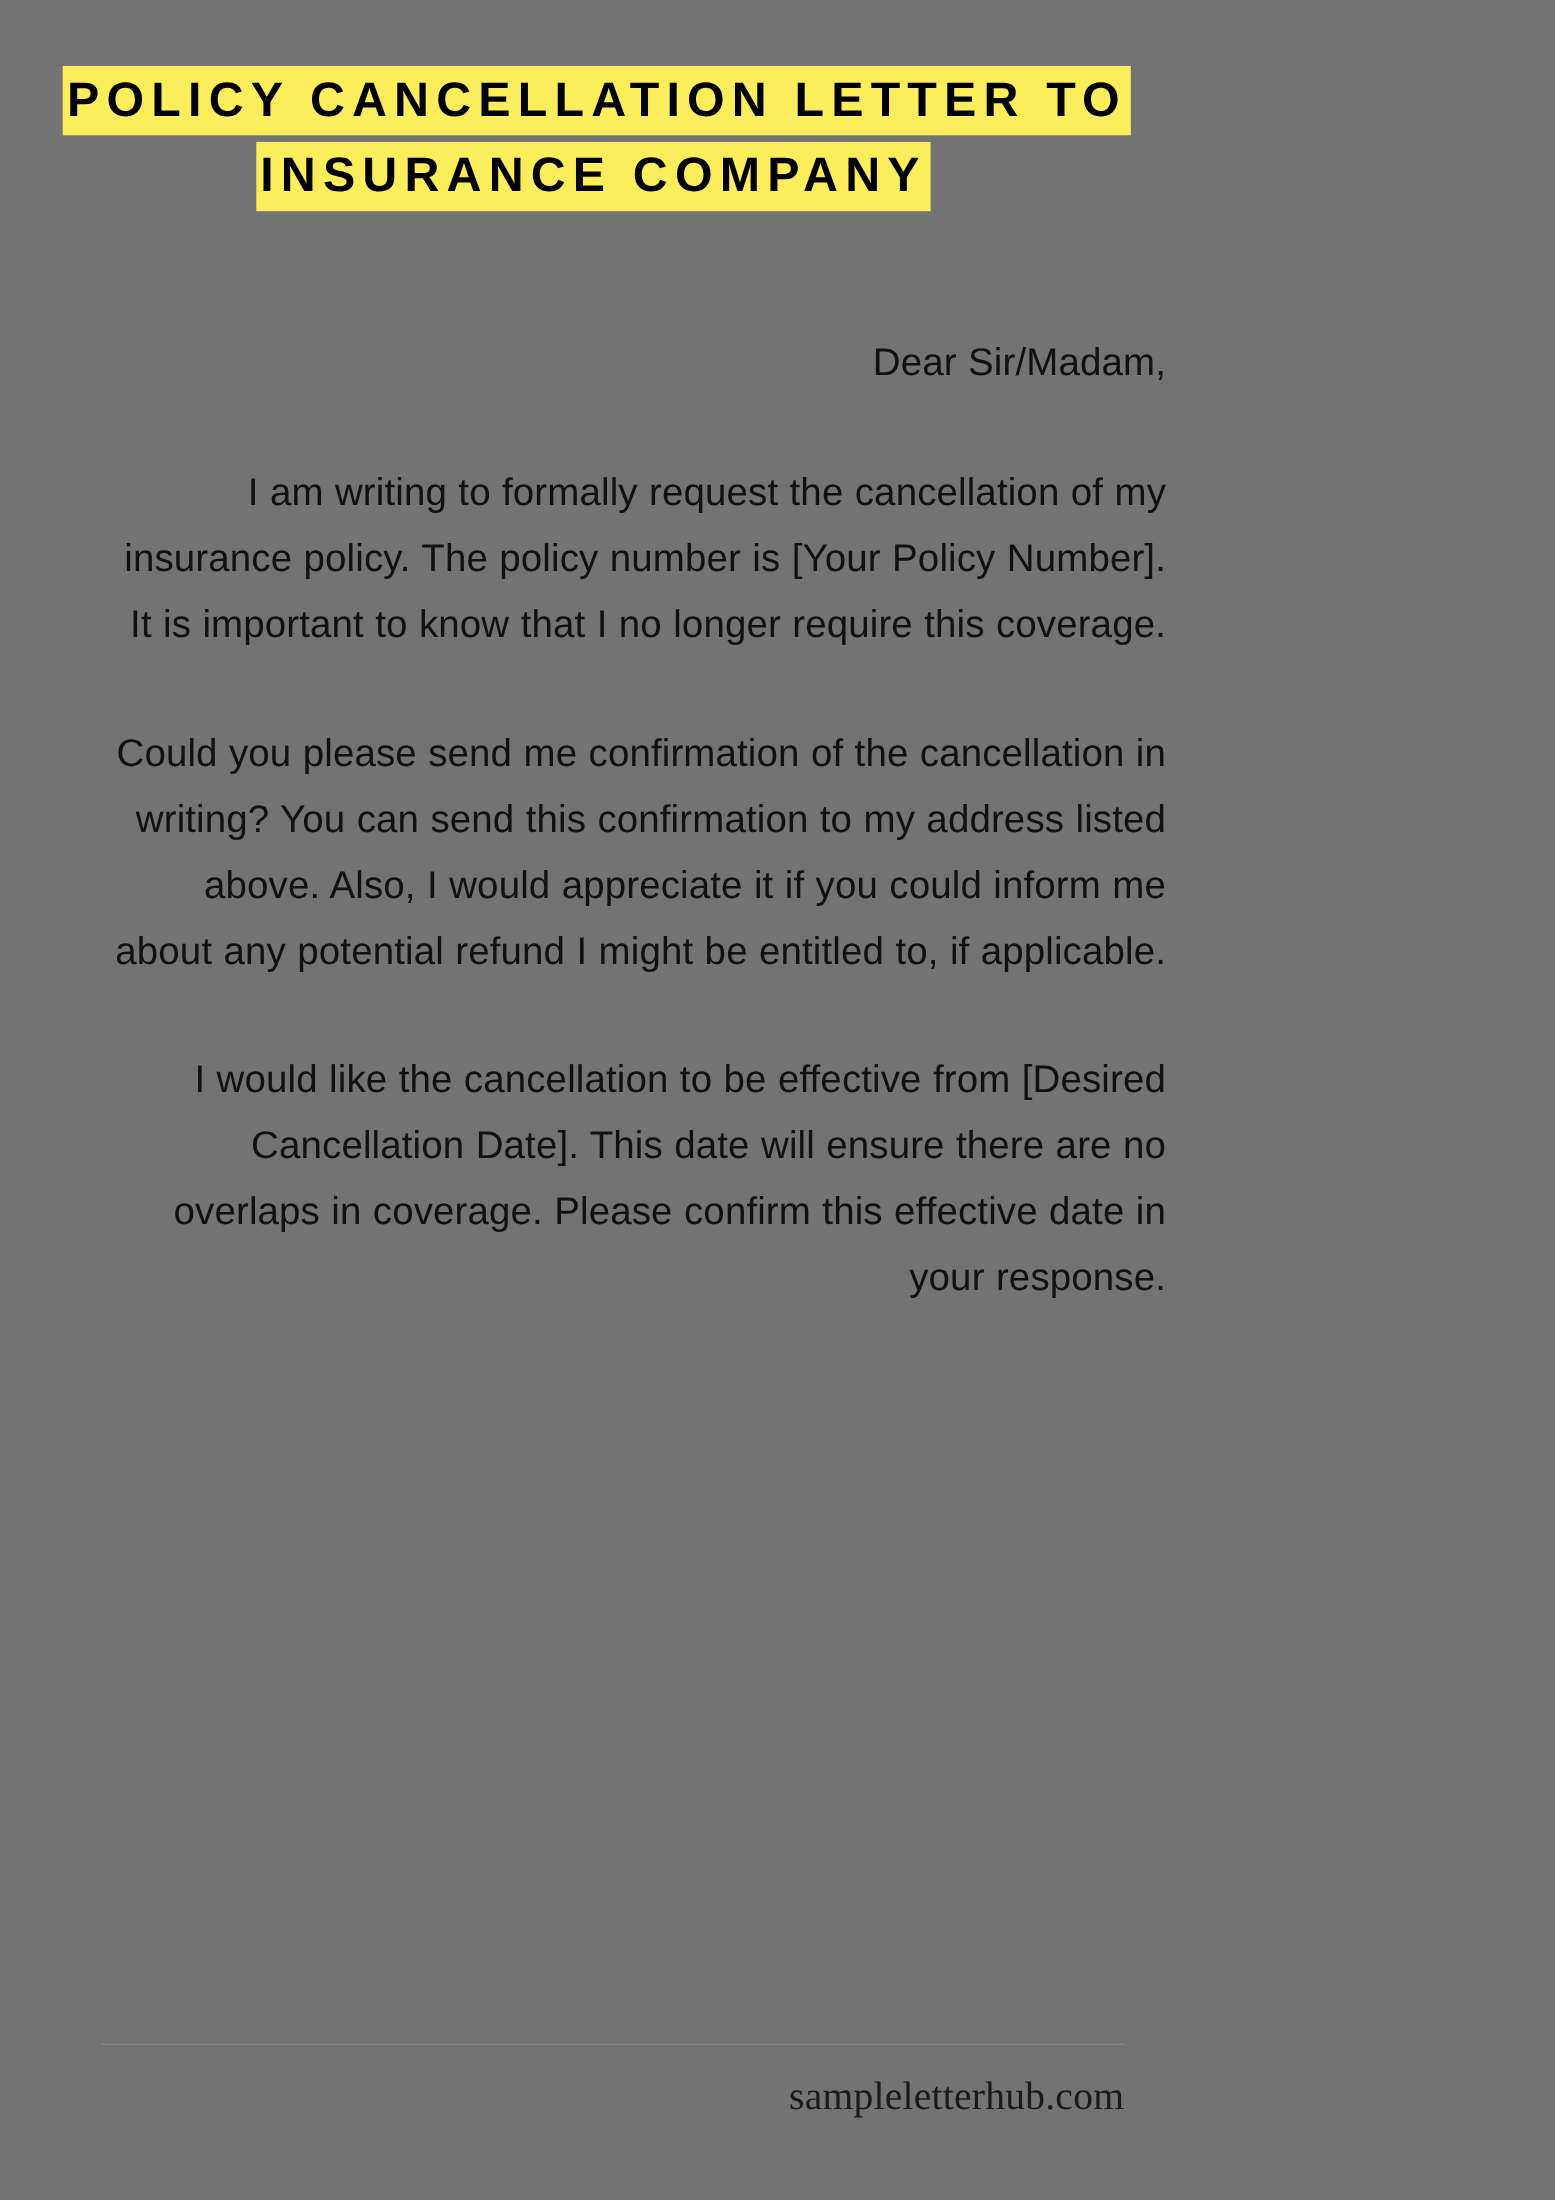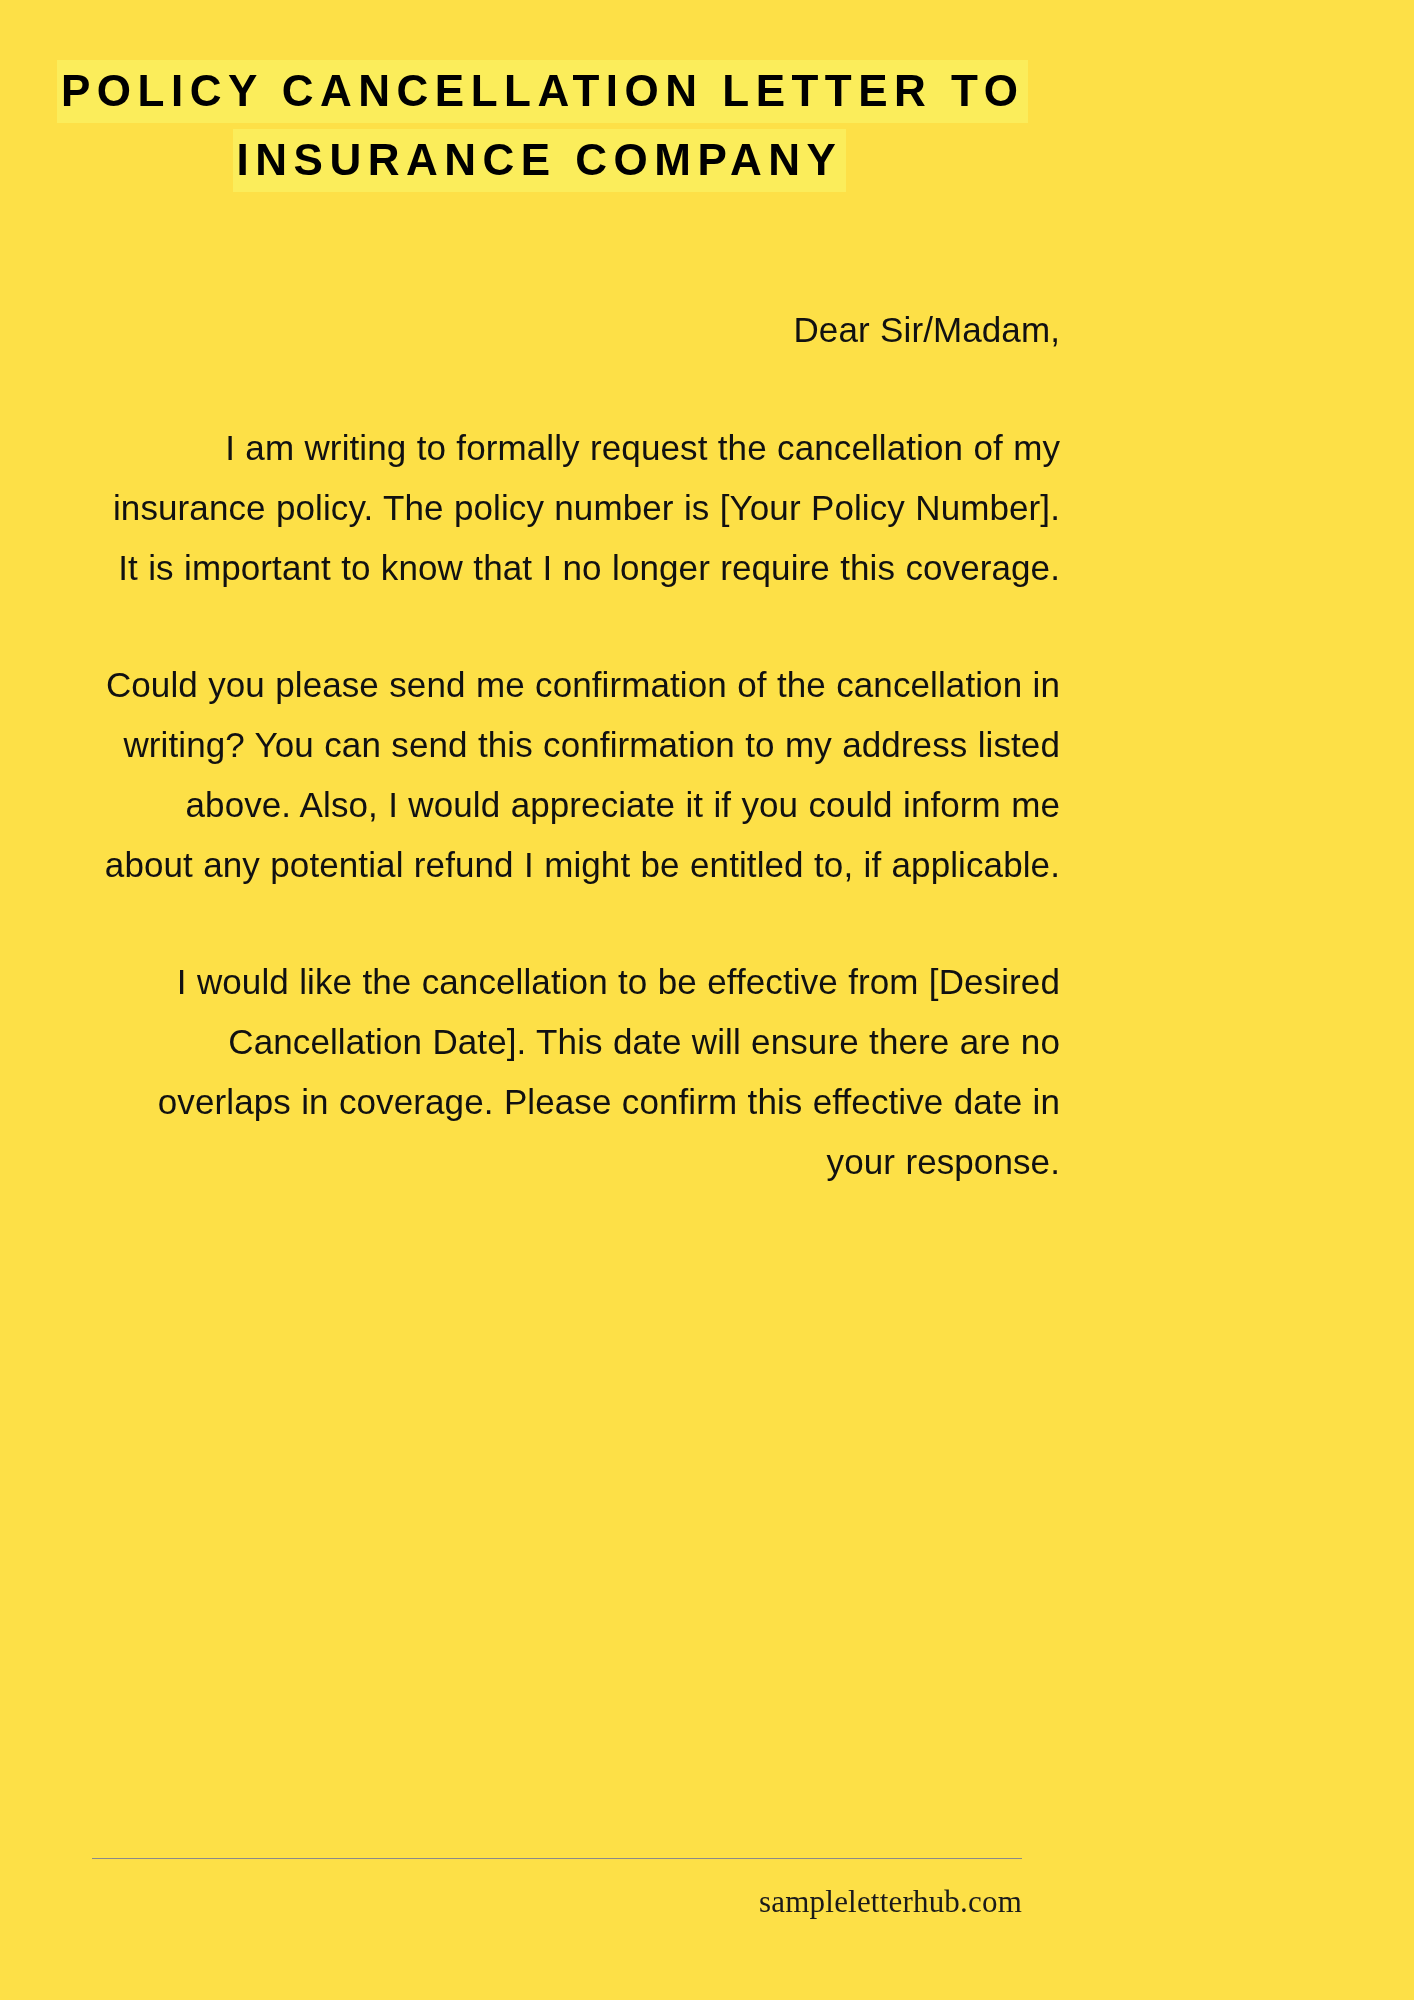--- a/index.html
+++ b/index.html
@@ -5,21 +5,21 @@
   html, body {
     margin: 0;
     padding: 0;
     background: #ffffff;
   }
 
   .page {
     position: relative;
     width: 1414px;
     height: 2000px;
-    background: #fde047;
+    background: #737373;
     box-sizing: border-box;
     overflow: hidden;
     font-family: "Liberation Sans", sans-serif;
   }
 
   
   .title-block {
     position: absolute;
     left: 57px;
     top: 58px;
@@ -95,21 +95,21 @@
     background: #8a8a8a;
   }
 
   .footer-url {
     position: absolute;
     left: 92px;
     top: 1884px;
     width: 930px;
     text-align: right;
     font-family: "Liberation Serif", "DejaVu Serif", serif;
-    font-size: 31px;
+    font-size: 36px;
     color: #1a1a1a;
     letter-spacing: 0.2px;
   }
 </style>
 </head>
 <body>
 
 <div class="page">
 
   <div class="title-block">

